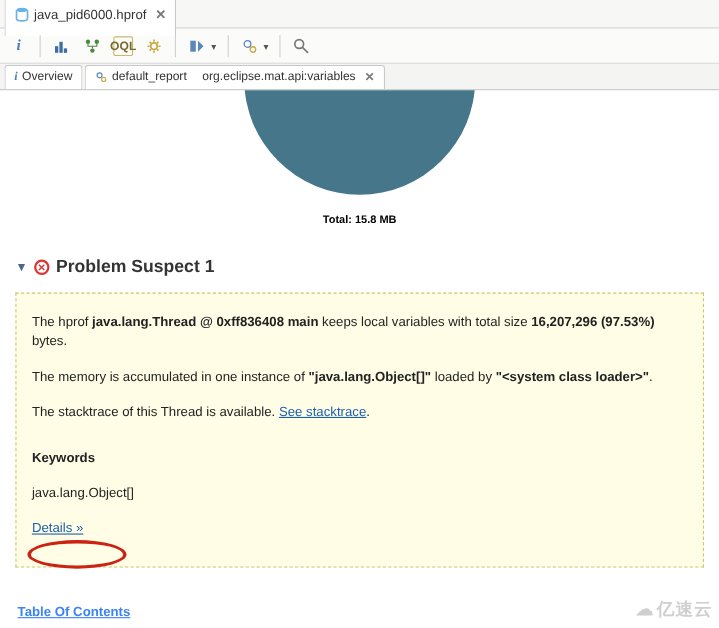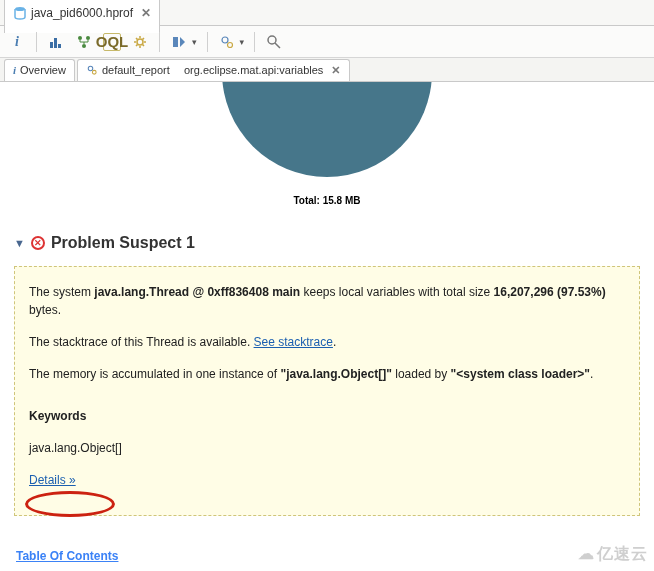--- a/index.html
+++ b/index.html
@@ -198,21 +198,21 @@
       </svg>
   </span>
   <span class="tool-icon">
     <svg width="16" height="16" viewBox="0 0 16 16">
         <circle cx="4" cy="4" r="2" fill="#4a8a3f"></circle>
         <circle cx="12" cy="4" r="2" fill="#4a8a3f"></circle>
         <circle cx="8" cy="12" r="2" fill="#4a8a3f"></circle>
         <path d="M4 6v2h8V6M8 8v2" stroke="#4a8a3f" fill="none"></path>
       </svg>
   </span>
-  <span class="tool-icon" style="font-size:15px;font-weight:bold;color:#7a6a2a;border:1px solid #c7b96a;padding:1px 2px;border-radius:2px;">OQL</span>
+  <span class="tool-icon" style="font-size:11px;font-weight:bold;color:#7a6a2a;border:1px solid #c7b96a;padding:1px 2px;border-radius:2px;">OQL</span>
   <span class="tool-icon">
     <svg width="16" height="16" viewBox="0 0 16 16">
         <circle cx="8" cy="8" r="3" fill="none" stroke="#c9a843" stroke-width="1.5"></circle>
         <path d="M8 2v2M8 12v2M2 8h2M12 8h2M4 4l1.4 1.4M10.6 10.6L12 12M4 12l1.4-1.4M10.6 5.4L12 4" stroke="#c9a843" stroke-width="1.5"></path>
       </svg>
   </span>
   <span class="tool-sep"></span>
   <span class="tool-icon">
     <svg width="16" height="16" viewBox="0 0 16 16">
         <rect x="2" y="3" width="5" height="10" fill="#5a87ba"></rect>
@@ -263,27 +263,27 @@
   </div>
 
   <div class="section-head">
     <span class="twisty">▼</span>
     <span class="warn-badge">✕</span>
     <h2>Problem Suspect 1</h2>
   </div>
 
   <div class="suspect-box">
     <p>
-      <span>The system </span><b>java.lang.Thread @ 0xff836408 main</b><span> keeps local variables with total size </span><b>16,207,296 (97.53%)</b><span> bytes.</span>
+      <span>The hprof </span><b>java.lang.Thread @ 0xff836408 main</b><span> keeps local variables with total size </span><b>16,207,296 (97.53%)</b><span> bytes.</span>
+    </p>
+    <p>
+      <span>The memory is accumulated in one instance of </span><b>"java.lang.Object[]"</b><span> loaded by </span><b>"&lt;system class loader&gt;"</b><span>.</span>
     </p>
     <p>
       <span>The stacktrace of this Thread is available. </span><a>See stacktrace</a><span>.</span>
-    </p>
-    <p>
-      <span>The memory is accumulated in one instance of </span><b>"java.lang.Object[]"</b><span> loaded by </span><b>"&lt;system class loader&gt;"</b><span>.</span>
     </p>
     <p class="kw-head">Keywords</p>
     <p class="kw-line">java.lang.Object[]</p>
     <p class="details-link"><a>Details »</a></p>
     <div class="red-ring"></div>
   </div>
 
   <div class="toc">
     <a>Table Of Contents</a>
   </div>

